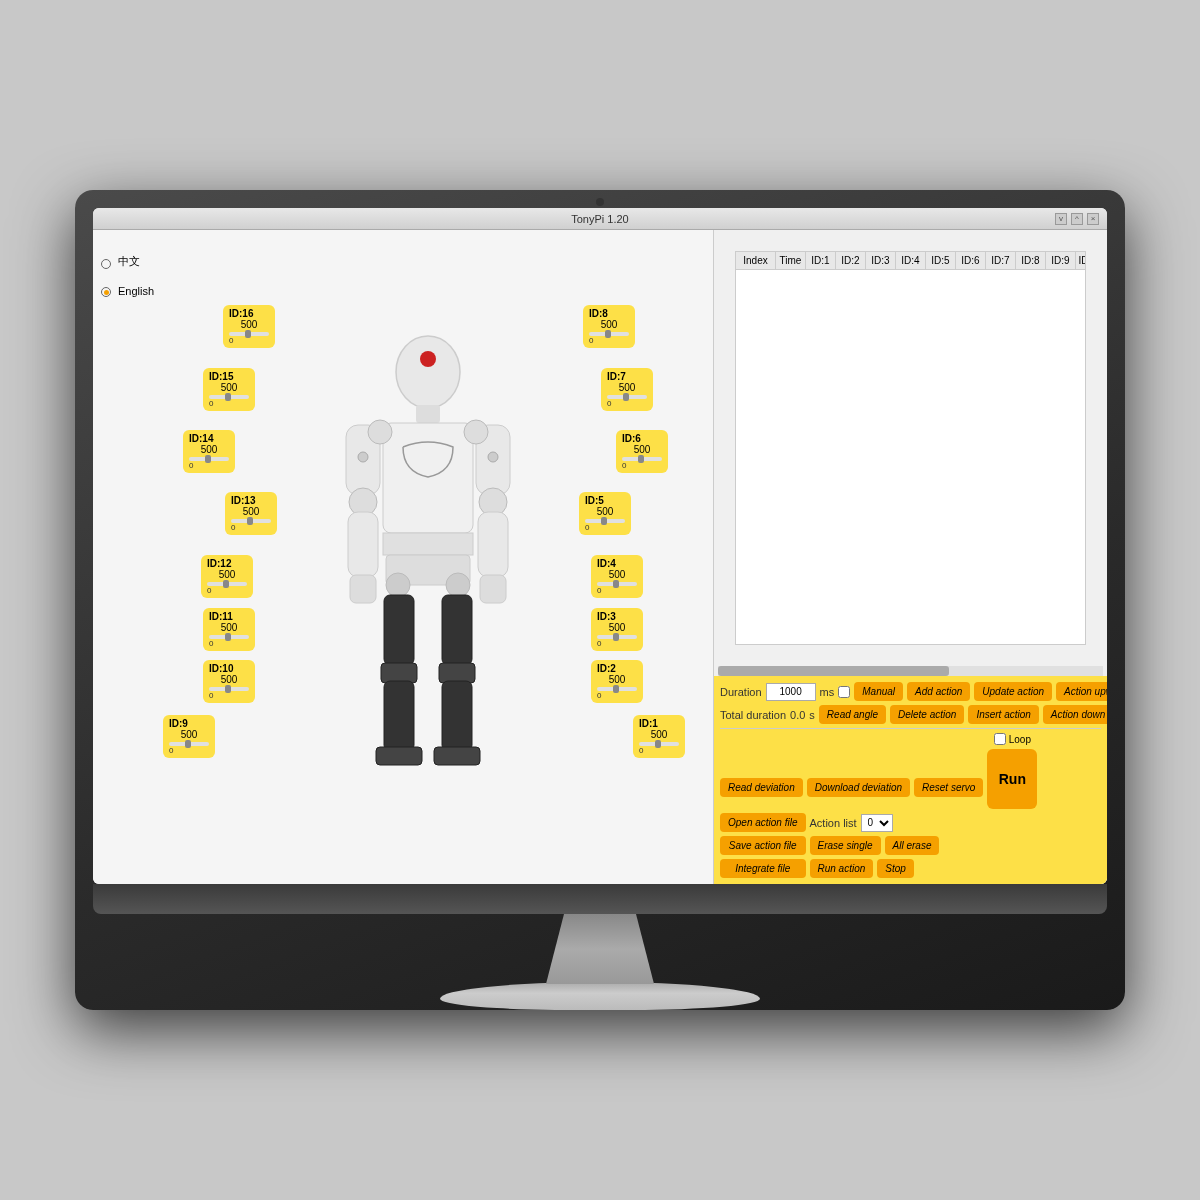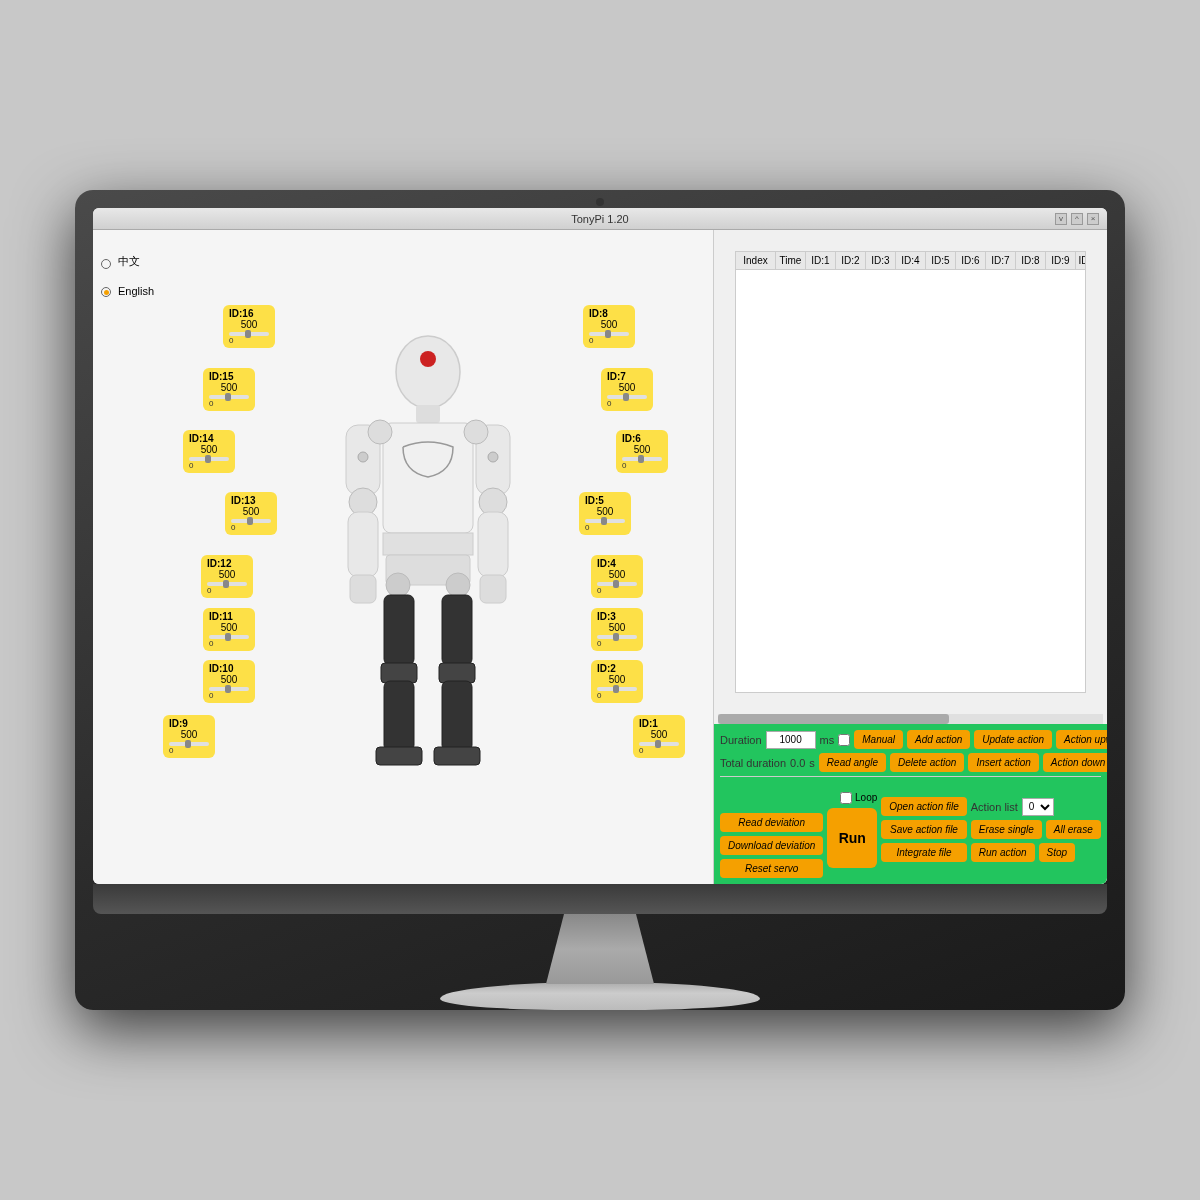--- a/index.html
+++ b/index.html
@@ -246,21 +246,21 @@
     .table-scroll-thumb {
       width: 60%;
       height: 100%;
       background: #aaa;
       border-radius: 3px;
     }
 
     
     .controls-area {
       padding: 6px;
-      background: #22c55e;
+      background: #fde047;
     }
 
     .control-row {
       display: flex;
       align-items: center;
       gap: 4px;
       margin-bottom: 4px;
     }
 
     .control-label {
@@ -629,27 +629,27 @@
               <button class="btn-orange">Read angle</button>
               <button class="btn-orange">Delete action</button>
               <button class="btn-orange">Insert action</button>
               <button class="btn-orange">Action down</button>
             </div>
 
             <div class="separator"></div>
 
             <div class="action-row">
 
-              <div style="display:flex; flex-direction:column; gap:4px;margin-top:32px;">
+              <div style="display:flex; flex-direction:row; gap:4px;margin-top:32px;">
                 <button class="btn-orange">Read deviation</button>
                 <button class="btn-orange">Download deviation</button>
                 <button class="btn-orange">Reset servo</button>
               </div>
 
-              <div style="display:flex; flex-direction:column; gap:4px; align-items:flex-end;">
+              <div style="display:flex; flex-direction:column; gap:4px; align-items:center;">
                 <div class="loop-checkbox">
                   <input type="checkbox" style="">
                   <span>Loop</span>
                 </div>
                 <button class="run-btn">Run</button>
               </div>
 
               <div style="display:flex; flex-direction:column; gap:4px;">
                 <button class="btn-orange">Open action file</button>
                 <button class="btn-orange">Save action file</button>

